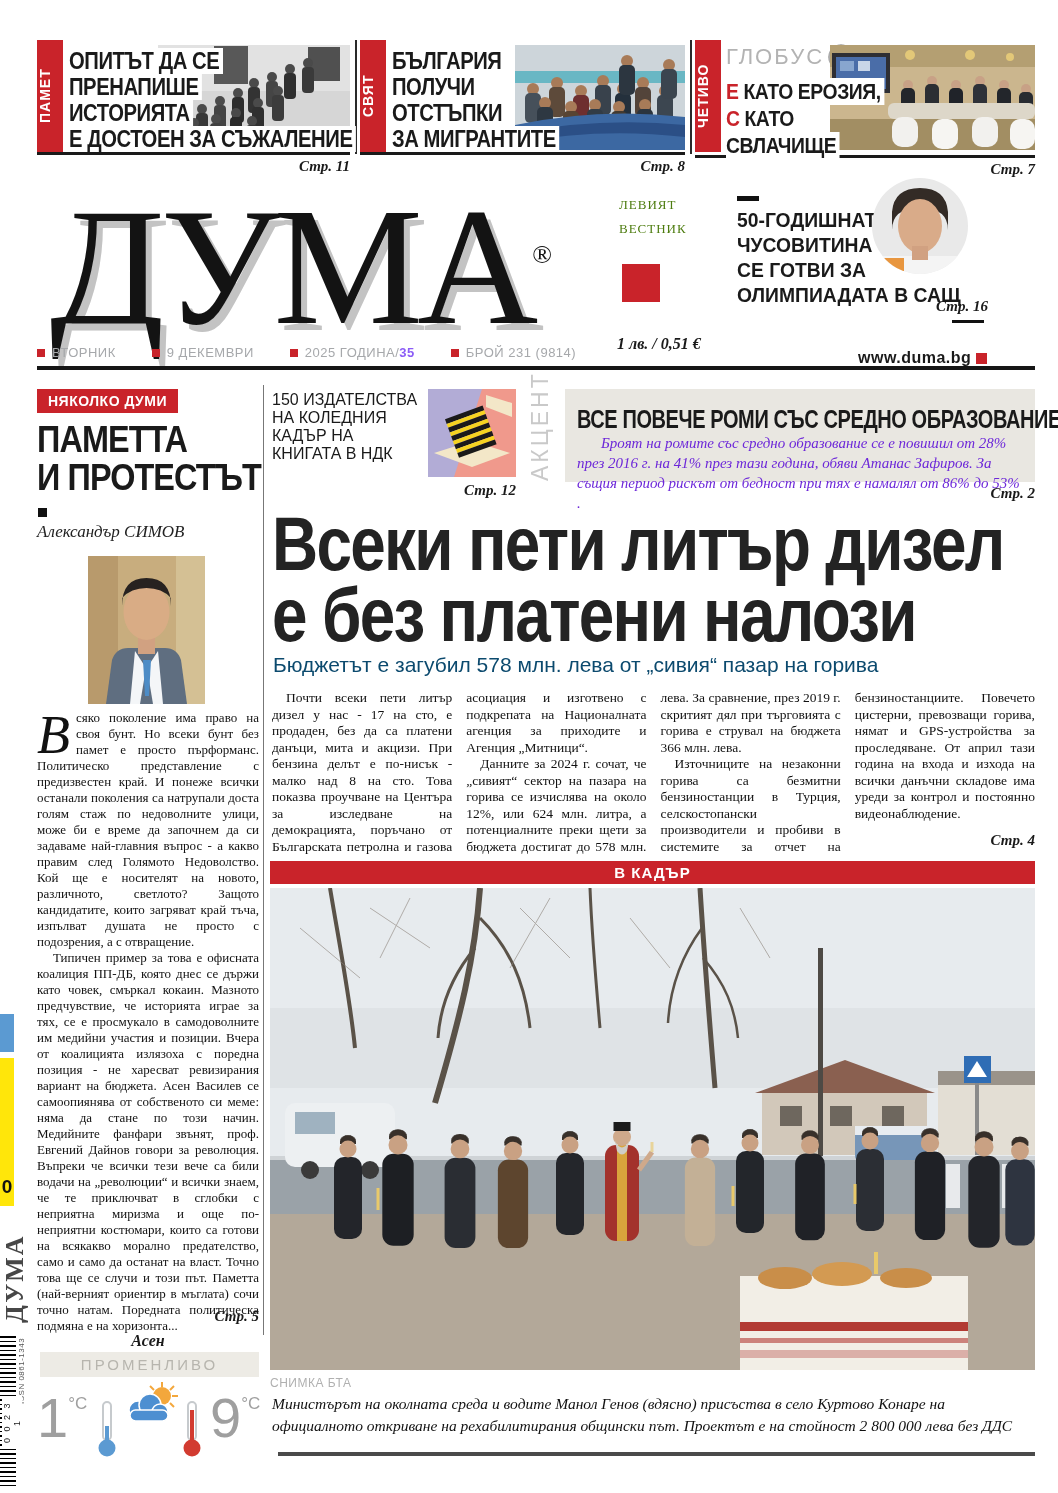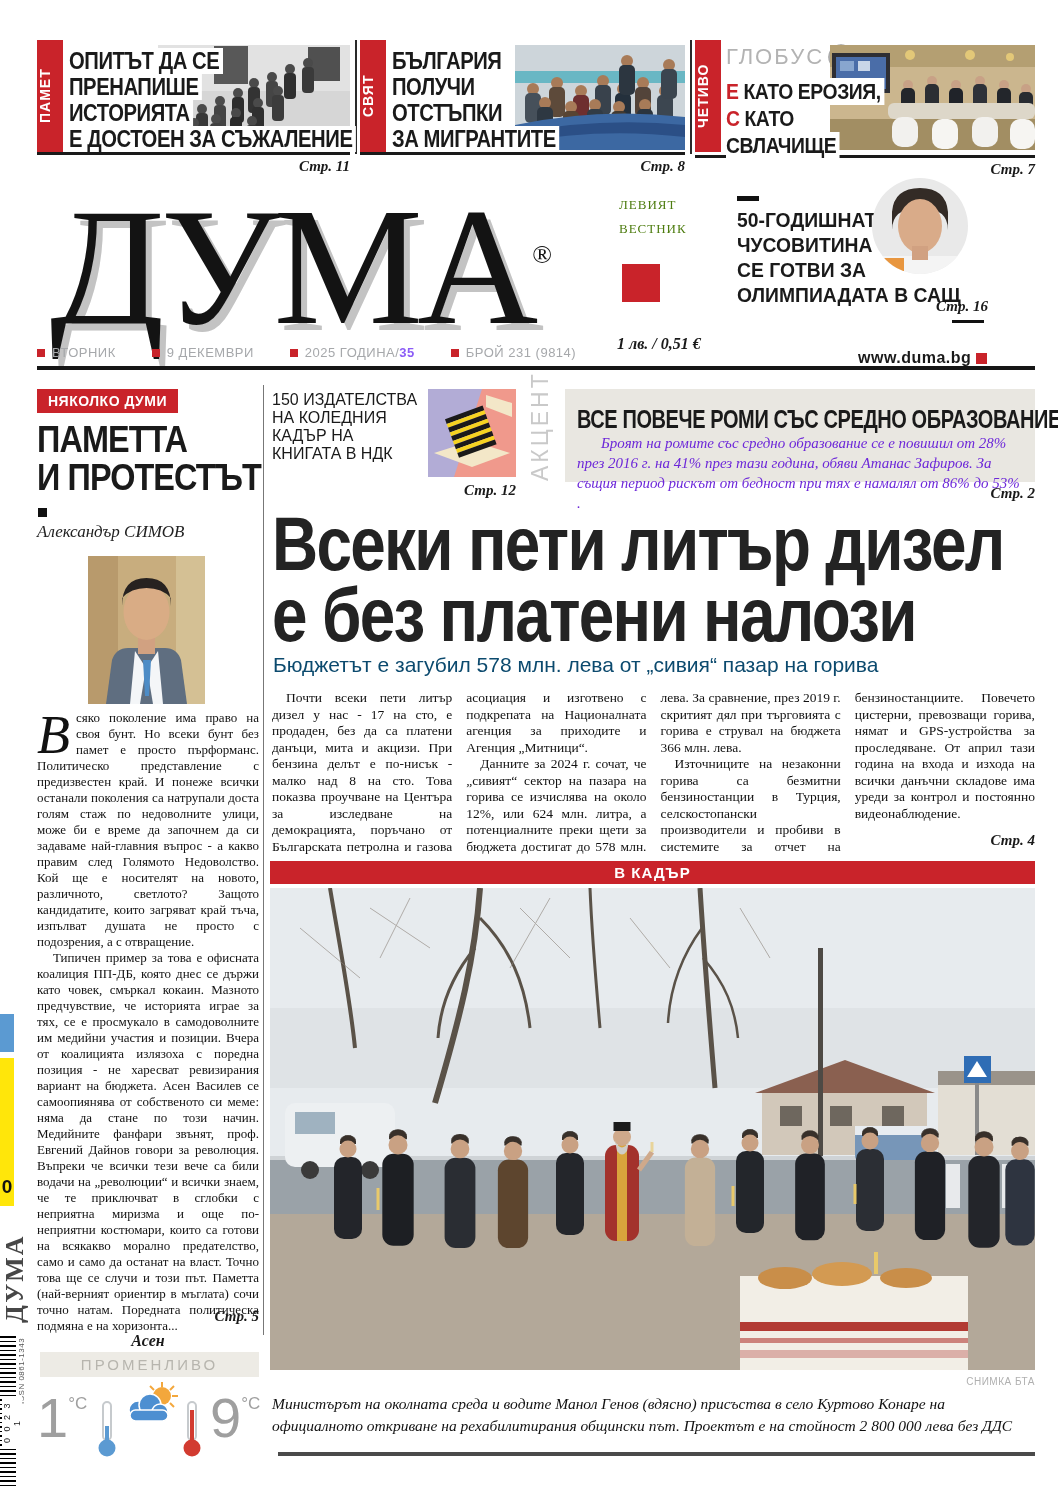--- a/index.html
+++ b/index.html
@@ -52,21 +52,21 @@
 
 .hl-line{font-weight:700;font-size:76px;line-height:71px;letter-spacing:-2px;color:#232323;
   transform:scaleX(.84);transform-origin:0 50%;white-space:nowrap}
 .subhead{font-size:21px;color:#0c4a6e}
 .lead-cols{column-count:4;column-gap:14px;height:170px;font-family:"Liberation Serif",serif;
   font-size:13.5px;line-height:16.5px;text-align:justify;color:#111}
 .lead-p{text-indent:14px}
 
 .vkadar{background:#c9232a;color:#fff;font-weight:700;font-size:15px;letter-spacing:1px;
   display:flex;align-items:center;justify-content:center}
-.credit{font-size:10px;color:#b0b0b0;text-align:right;letter-spacing:.5px}
+.credit{font-size:12px;color:#b0b0b0;text-align:left;letter-spacing:.5px}
 .caption{font:italic 400 15.5px "Liberation Serif",serif;line-height:22px;color:#111}
 .botrule{height:4px;background:#4a4a4a}
 
 .w-city{font:italic 700 16px "Liberation Serif",serif;text-align:center}
 .w-cond{background:#edebe5;color:#b7b5ae;font-size:15px;letter-spacing:3px;text-align:center;padding:4px 0}
 .deg{font-size:56px;color:#9f9f9f;line-height:60px}
 .degu{font-size:17px;color:#9f9f9f;vertical-align:28px}
 
 .barcode{background:repeating-linear-gradient(180deg,#000 0 2px,#fff 2px 5px,#000 5px 6px,#fff 6px 9px)}
 .issn{font-size:8px;color:#555;letter-spacing:.5px}

